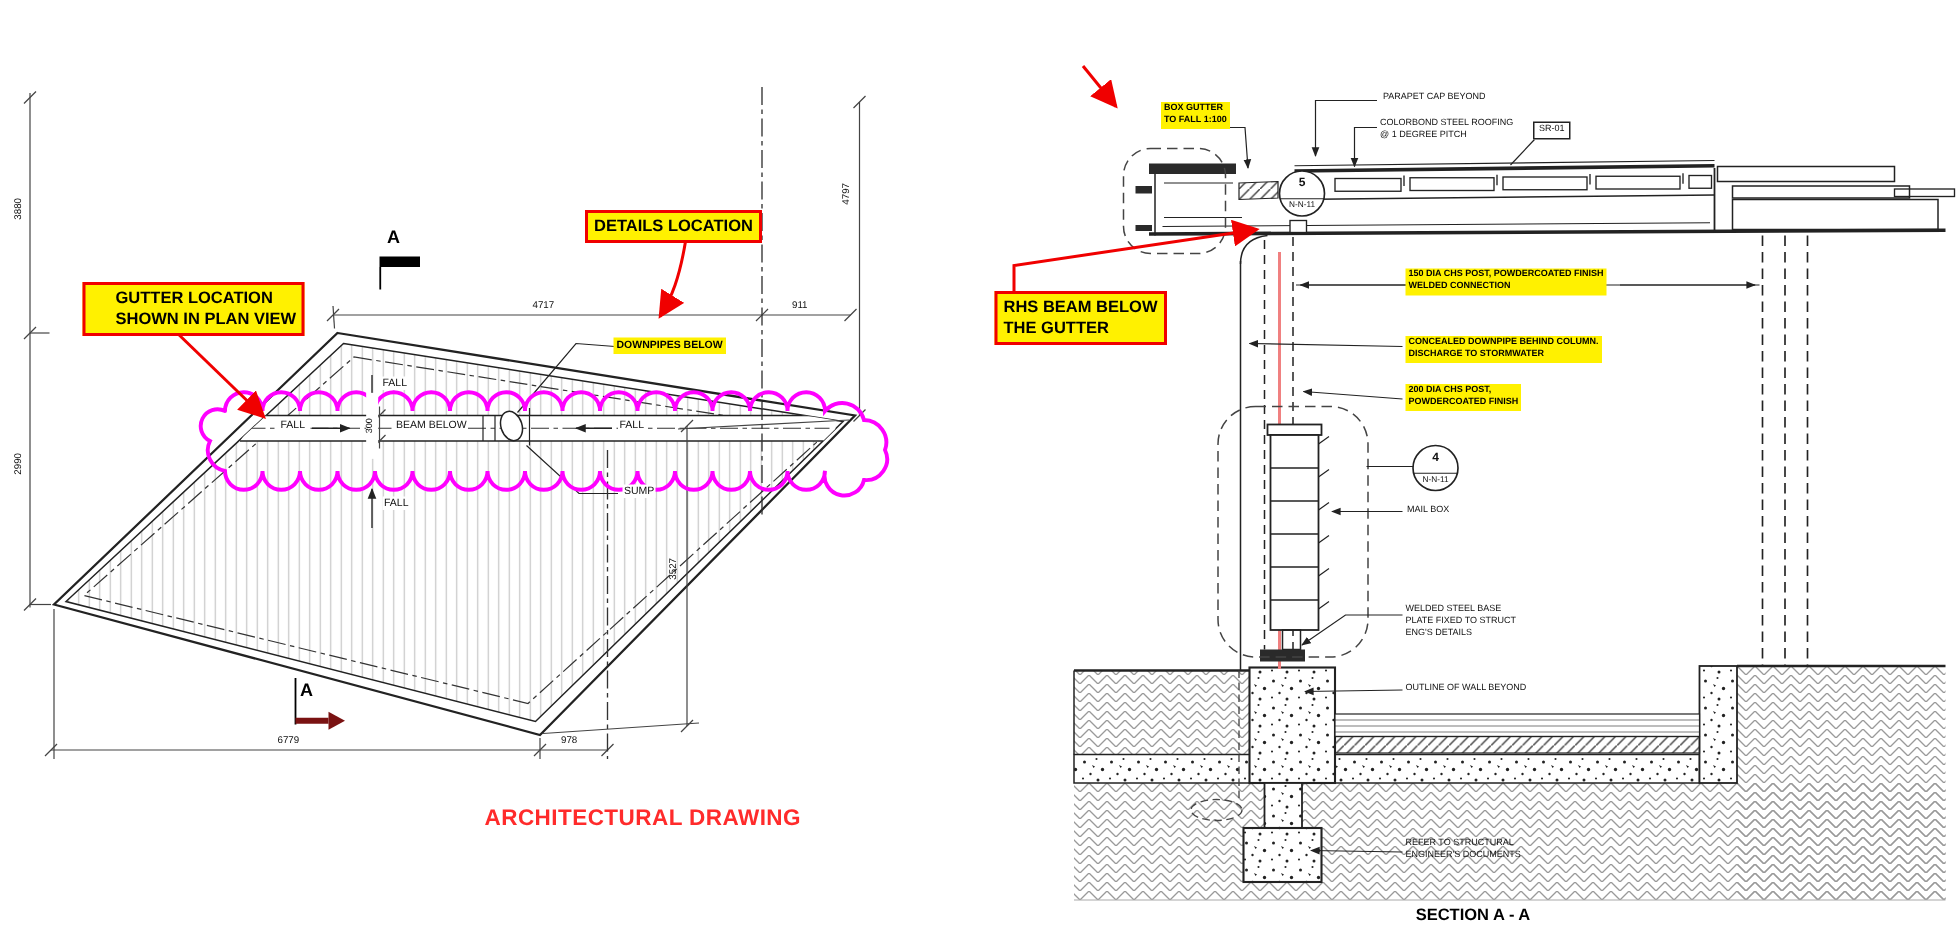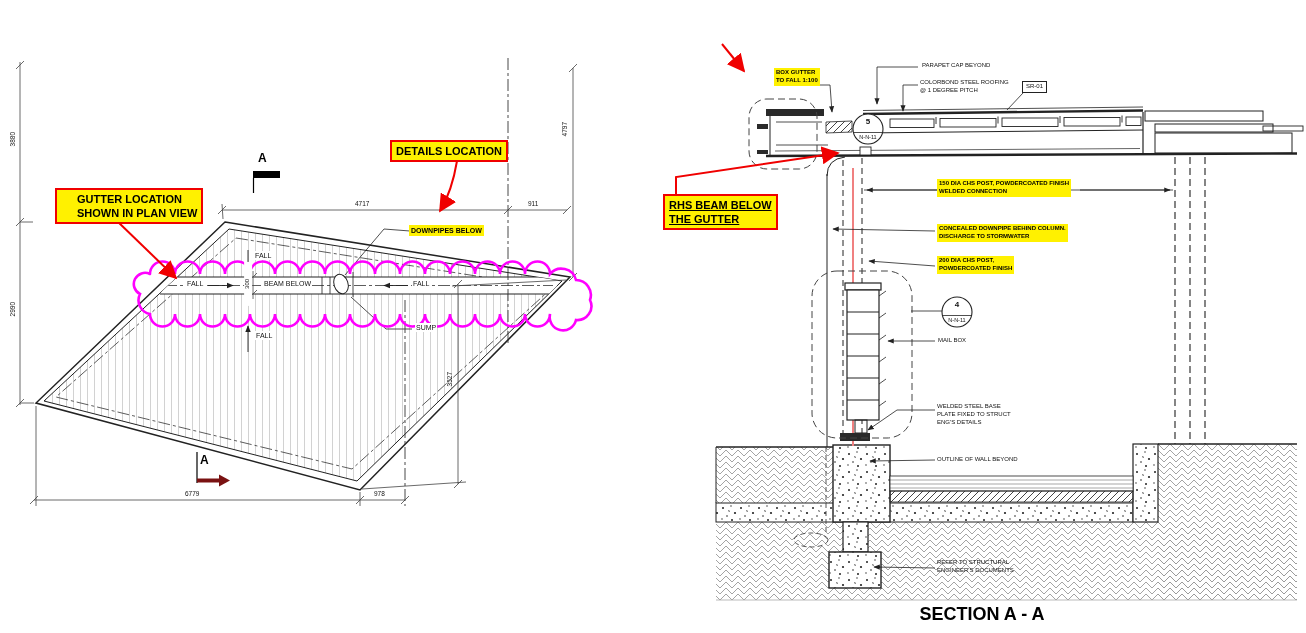--- a/index.html
+++ b/index.html
@@ -10,21 +10,21 @@
   .callout{background:#fff100;border:2px solid #f00000;font-weight:bold;font-size:11px;
            padding:2px 4px;line-height:1.28;color:#000;}
   .hl{background:#fff100;font-weight:bold;font-size:6px;padding:1px 2px;color:#000;}
   .note{font-size:6px;color:#111;}
   .dim{font-size:6.5px;color:#111;}
   .rot{width:44px;text-align:center;transform:rotate(-90deg);transform-origin:center;}
   .ptext{font-size:7px;background:#fff;padding:0 1px;color:#111;}
   .cnum{font-size:8px;font-weight:bold;text-align:center;width:30px;}
   .csheet{font-size:5.5px;text-align:center;width:34px;}
   .title-red{color:#ff2b2b;font-weight:bold;font-size:15px;letter-spacing:.3px;}
-  .title-blk{color:#000;font-weight:bold;font-size:18px;text-align:center;width:150px;}
+  .title-blk{color:#000;font-weight:bold;font-size:11px;text-align:center;width:150px;}
   .secmark{font-weight:bold;font-size:12px;color:#000;}
 </style>
 </head>
 <body>
 
 <div id="stage">
 
 <svg id="linework" width="1306" height="633" viewBox="0 0 1306 633">
   <defs>
     <pattern id="vhatch" width="7" height="12" patternUnits="userSpaceOnUse">
@@ -301,22 +301,23 @@
 <div class="lbl dim" style="left:374px;top:490px;">978</div>
 <div class="lbl dim rot" style="left:226px;top:280px;font-size:6px;background:#fff;">300</div>
 
 <div class="lbl ptext" style="left:186px;top:279px;">FALL</div>
 <div class="lbl ptext" style="left:412px;top:279px;">FALL</div>
 <div class="lbl ptext" style="left:254px;top:251px;">FALL</div>
 <div class="lbl ptext" style="left:255px;top:331px;">FALL</div>
 <div class="lbl ptext" style="left:263px;top:279px;">BEAM BELOW</div>
 <div class="lbl ptext" style="left:415px;top:323px;">SUMP</div>
 
-
-<div class="lbl callout" style="left:663px;top:194px;text-decoration:underline;">RHS BEAM BELOW
+<div class="lbl title-red" style="left:323px;top:536px;">ARCHITECTURAL DRAWING</div>
+
+<div class="lbl callout" style="left:663px;top:194px;">RHS BEAM BELOW
 THE GUTTER</div>
 
 <div class="lbl hl" style="left:774px;top:68px;">BOX GUTTER
 TO FALL 1:100</div>
 <div class="lbl note" style="left:922px;top:62px;">PARAPET CAP BEYOND</div>
 <div class="lbl note" style="left:920px;top:79px;">COLORBOND STEEL ROOFING
 @ 1 DEGREE PITCH</div>
 <div class="lbl note" style="left:1022px;top:81px;border:1px solid #222;padding:1px 3px;background:#fff;">SR-01</div>
 <div class="lbl hl" style="left:937px;top:179px;">150 DIA CHS POST, POWDERCOATED FINISH
 WELDED CONNECTION</div>

